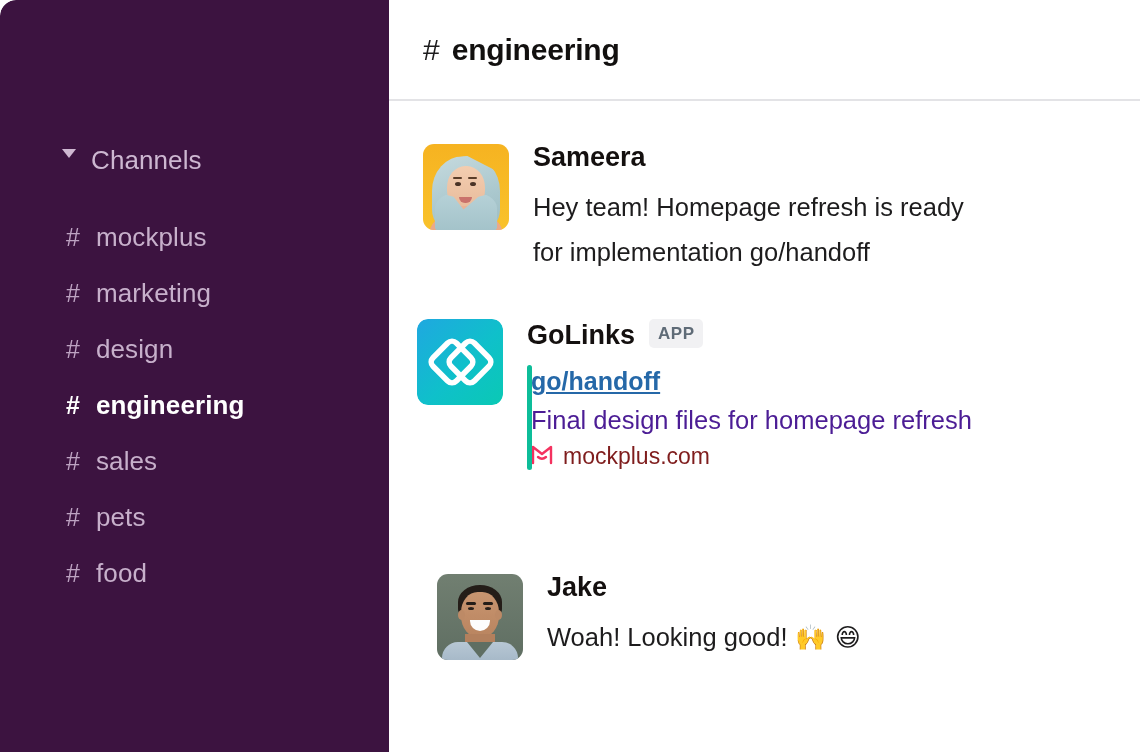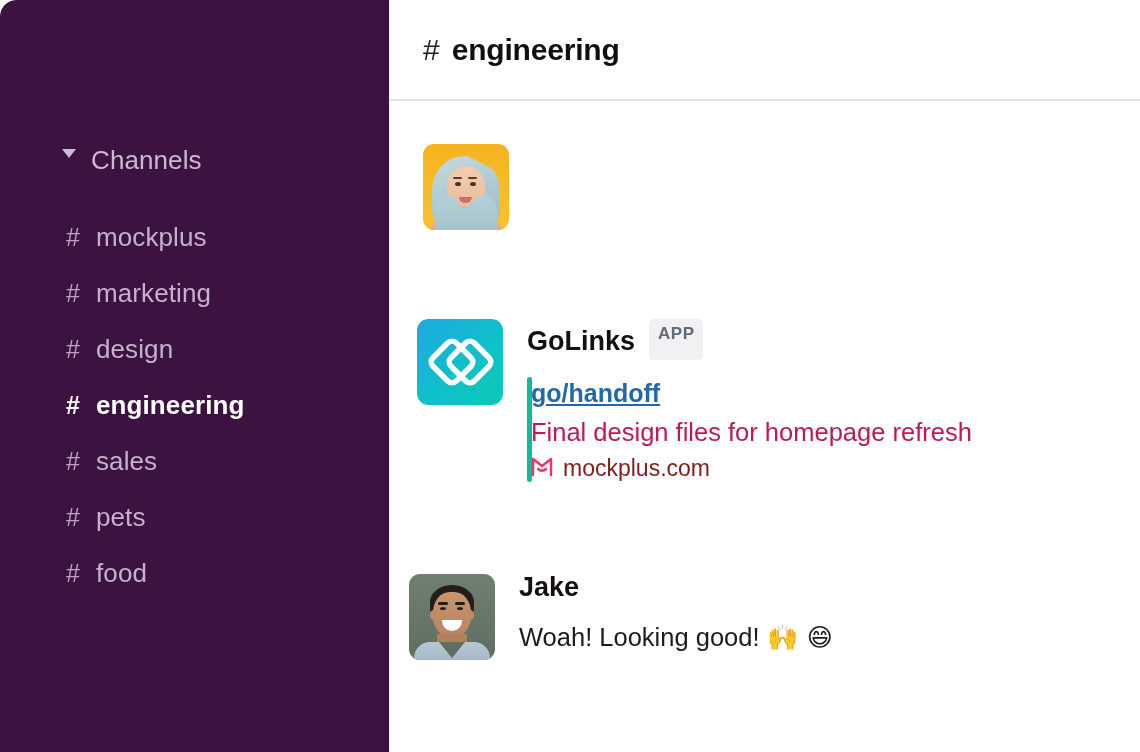--- a/index.html
+++ b/index.html
@@ -70,29 +70,29 @@
   .avatar { width:86px; height:86px; border-radius:11px; flex:none; overflow:hidden; position:relative; }
   .msg-body { margin-left:24px; }
   .author { font-size:27px; font-weight:700; color:#14100f; line-height:1; }
   .mtext { font-size:25.5px; color:#1d1c1d; font-weight:400; line-height:45px; }
 
   
   .app-badge {
     display:inline-block; vertical-align:middle;
     background:#f1f1f3; color:#5f6b77;
     font-size:17px; font-weight:700; letter-spacing:.5px;
-    padding:5px 9px 16px; border-radius:5px; margin-left:14px; margin-bottom:4px;
+    padding:5px 9px 4px; border-radius:5px; margin-left:14px; margin-bottom:4px;
   }
   .attach { position:relative; padding-left:4px; margin-top:13px; }
   .attach:before {
     content:""; position:absolute; left:0; top:0; bottom:0;
     width:5px; border-radius:3px; background:#0dbd99;
   }
   .attach-link { font-size:25px; font-weight:700; color:#2568a8; line-height:1.35; display:block; }
-  .attach-desc { font-size:25.5px; color:#be185d; line-height:1.35; margin-top:4px; }
+  .attach-desc { font-size:25.5px; color:#4c1d95; line-height:1.35; margin-top:4px; }
   .attach-src { display:flex; align-items:center; gap:10px; margin-top:6px; }
   .attach-src .label { font-size:23px; color:#7f1d1d; }
 
   .emoji { font-family:"DejaVu Sans",sans-serif; font-size:25px; }
 
   
   .av-sameera { background:linear-gradient(180deg,#f6b321 0%,#f9c22b 100%); }
   .av-sameera .hair{position:absolute;left:17px;top:14px;width:48px;height:52px;border-radius:50% 50% 42% 42%;background:#6d4226;}
   .av-sameera .scarf{position:absolute;left:9px;top:12px;width:68px;height:76px;border-radius:46% 46% 30% 30%;
       background:linear-gradient(160deg,#c6dade 0%,#a9c7cd 60%,#9bbcc3 100%);
@@ -196,20 +196,25 @@
             <span class="face"></span>
           <span class="brow1"></span>
             <span class="brow2"></span>
           <span class="eye1"></span>
             <span class="eye2"></span>
             <span class="lip"></span>
           <span class="neck"></span>
             <span class="shoulder"></span>
             <span class="scarf2"></span>
         </div>
+        <div class="msg-body">
+          <div class="author">Sameera</div>
+          <div class="mtext" style="margin-top:14px;">Hey team! Homepage refresh is ready</div>
+          <div class="mtext">for implementation go/handoff</div>
+        </div>
       </div>
 
       <div class="msg" style="left:28px; top:218px;">
         <div class="avatar">
           <svg width="86" height="86" viewBox="0 0 86 86" aria-hidden="true">
             <defs>
               <linearGradient id="glg" x1="0" y1="0" x2="1" y2="1">
                 <stop offset="0%" stop-color="#1fa8e0"></stop>
                 <stop offset="55%" stop-color="#0fc0ca"></stop>
                 <stop offset="100%" stop-color="#0ac9b4"></stop>
@@ -236,21 +241,21 @@
                   <path d="M2 18 L2 2 L11 9 L20 2 L20 18" fill="none" stroke="#f4325f" stroke-width="2.4" stroke-linecap="round" stroke-linejoin="round"></path>
                   <path d="M7 12 Q11 15.5 15 12" fill="none" stroke="#f4325f" stroke-width="2.4" stroke-linecap="round"></path>
                 </svg>
               </span>
               <span class="label">mockplus.com</span>
             </div>
           </div>
         </div>
       </div>
 
-      <div class="msg" style="left:20px; top:473px;">
+      <div class="msg" style="left:48px; top:473px;">
         <div class="avatar av-jake">
           <span class="hair"></span>
             <span class="face"></span>
           <span class="ear1"></span>
             <span class="ear2"></span>
           <span class="brow1"></span>
             <span class="brow2"></span>
           <span class="eye1"></span>
             <span class="eye2"></span>
           <span class="smile"></span>

